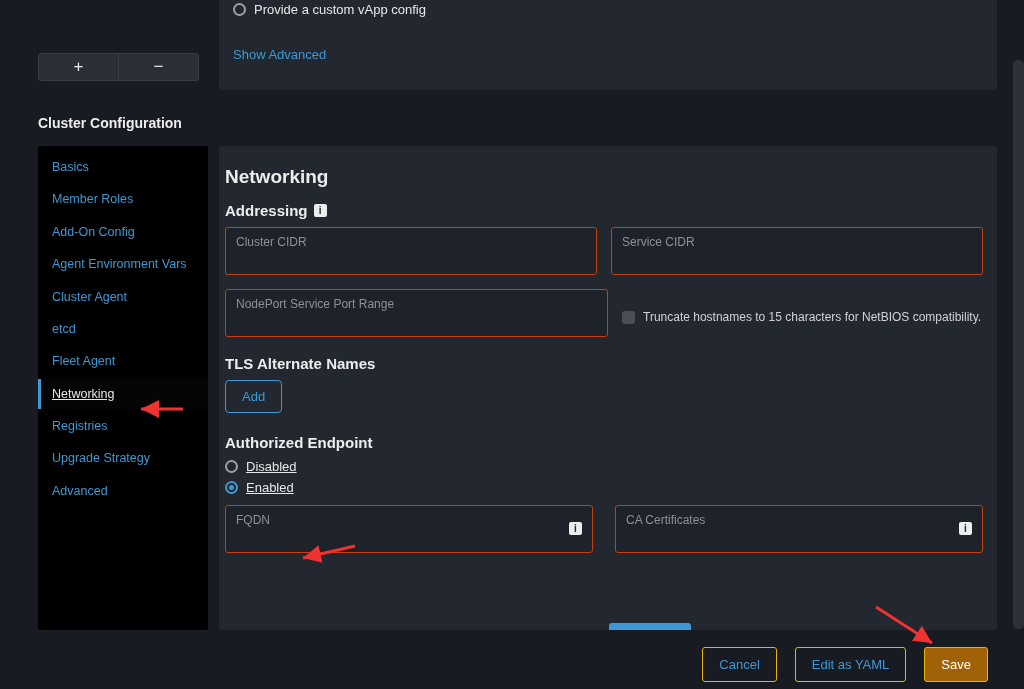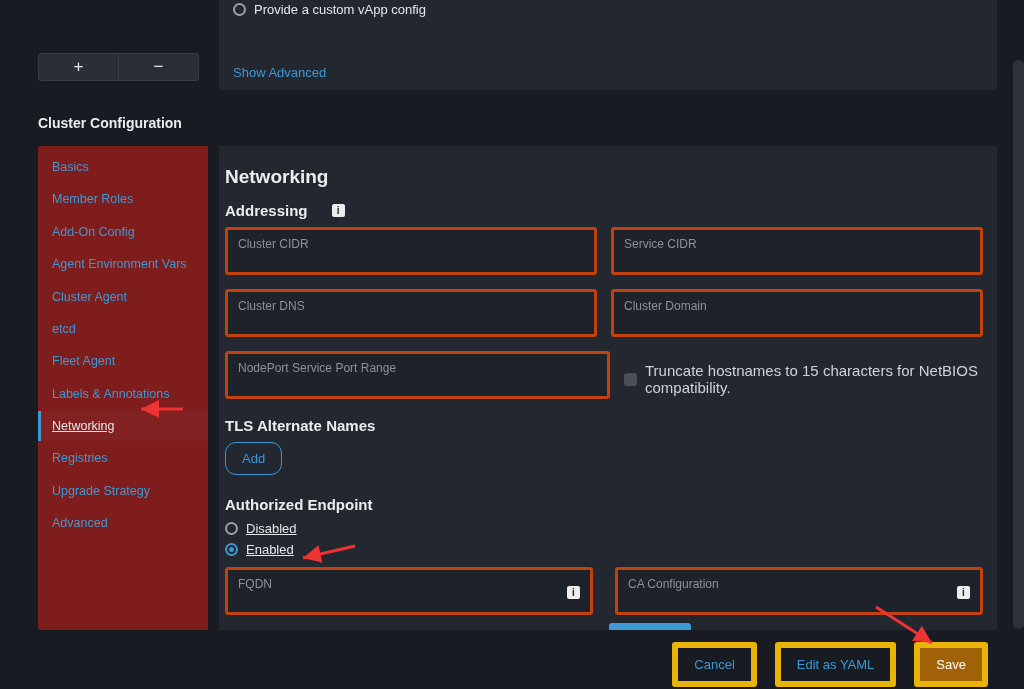--- a/index.html
+++ b/index.html
@@ -29,21 +29,21 @@
   }
   .radio {
     width: 13px; height: 13px; border: 2px solid #9aa0a8; border-radius: 50%;
     display: inline-block; position: relative; flex-shrink: 0;
   }
   .radio.filled { border-color: #3d98d3; }
   .radio.filled::after {
     content: ""; position: absolute; inset: 2px; border-radius: 50%; background: #3d98d3;
   }
   .show-advanced {
-    color: #3d98d3; font-size: 13px; margin-top: 48px; display: inline-block; cursor: pointer;
+    color: #3d98d3; font-size: 13px; margin-top: 30px; display: inline-block; cursor: pointer;
   }
 
   
   .pm-panel {
     position: absolute;
     left: 38px; top: 53px;
     width: 161px; height: 28px;
     display: flex;
     background: #2a2e37;
     border: 1px solid #383c45;
@@ -60,21 +60,21 @@
     position: absolute;
     left: 38px; top: 115px;
     font-size: 14px; font-weight: 600; color: #eceded;
   }
 
   
   .sidebar {
     position: absolute;
     left: 38px; top: 146px;
     width: 170px; height: 484px;
-    background: #7f1d1d;
+    background: #000000;
     border-radius: 3px 0 0 3px;
     padding-top: 6px;
   }
   .side-item {
     display: block;
     padding: 8px 14px;
     color: #3d98d3;
     font-size: 12.5px;
     cursor: pointer;
     line-height: 1.15;
@@ -96,58 +96,58 @@
     background: #232730;
     border-radius: 0 3px 3px 0;
     padding: 20px 14px 0 6px;
     overflow: hidden;
   }
   .panel-title {
     font-size: 19px; font-weight: 600; color: #eceded; margin-bottom: 14px;
   }
   .sub-title {
     font-size: 15px; font-weight: 600; color: #eceded; margin-bottom: 8px;
-    display: flex; align-items: center; gap: 24px;
+    display: flex; align-items: center; gap: 6px;
   }
   .sub-title-tls { margin-top: 18px; }
   .sub-title-auth { margin-top: 21px; }
   .info-badge {
     display: inline-flex; width: 13px; height: 13px; background: #eceded; color: #232730;
     border-radius: 2px; font-size: 10px; font-weight: 900; align-items: center; justify-content: center;
   }
 
   .row2 {
     display: flex; gap: 14px; margin-bottom: 14px;
   }
   .field {
     flex: 1;
     background: #1e222a;
-    border: 3px solid #c2410c;
+    border: 1px solid #c2410c;
     border-radius: 3px;
     min-height: 48px;
     padding: 7px 10px 8px 10px;
     position: relative;
   }
   .field-label {
     color: #8c9199; font-size: 12px;
   }
   .field .info-badge.right { position: absolute; right: 10px; top: 16px; }
 
   .checkbox-row {
     flex: 1; display: flex; align-items: center; gap: 8px;
-    color: #d0d2d4; font-size: 15px;
+    color: #d0d2d4; font-size: 12px;
     padding-top: 8px;
   }
   .checkbox {
     width: 13px; height: 13px; background: #4a4f58; border-radius: 3px; flex-shrink: 0;
   }
 
   .add-btn {
     border: 1px solid #3d98d3; color: #3d98d3; background: transparent;
-    padding: 8px 16px; font-size: 13px; border-radius: 11px; cursor: pointer;
+    padding: 8px 16px; font-size: 13px; border-radius: 4px; cursor: pointer;
   }
 
   .radiolist { margin-top: 6px; }
   .radiolist .radio-row { margin-bottom: 6px; text-decoration: underline; }
 
   .auth-fields {
     display: flex; gap: 22px; margin-top: 10px;
   }
 
   
@@ -159,21 +159,21 @@
   
   .footer {
     position: absolute;
     left: 0; top: 640px;
     width: 1012px; height: 49px;
     display: flex; justify-content: flex-end; align-items: center;
     gap: 18px;
     padding-right: 24px;
   }
   .btn {
-    border: 6px solid #eab308; color: #3d98d3; background: transparent;
+    border: 1px solid #eab308; color: #3d98d3; background: transparent;
     padding: 9px 16px; font-size: 13px; border-radius: 3px; cursor: pointer;
     min-width: 70px; text-align: center;
   }
   .btn.primary { background: #a16207; color: #fff; min-width: 58px; }
 
   
   .scroll-stub {
     position: absolute; right: 0; top: 60px; width: 11px; height: 569px;
     background: #2d313a; border-radius: 5px;
   }
@@ -207,21 +207,20 @@
 <h2 class="sect-title">Cluster Configuration</h2>
 
 <nav class="sidebar">
   <a class="side-item">Basics</a>
   <a class="side-item">Member Roles</a>
   <a class="side-item">Add-On Config</a>
   <a class="side-item">Agent Environment Vars</a>
   <a class="side-item">Cluster Agent</a>
   <a class="side-item">etcd</a>
   <a class="side-item">Fleet Agent</a>
-  <a class="side-item">Labels &amp; Annotations</a>
   <a class="side-item active">Networking</a>
   <a class="side-item">Registries</a>
   <a class="side-item">Upgrade Strategy</a>
   <a class="side-item">Advanced</a>
 </nav>
 
 <section class="main">
   <div class="panel-title">Networking</div>
 
   <div class="sub-title">
@@ -231,28 +230,20 @@
 
   <div class="row2">
     <div class="field">
       <div class="field-label">Cluster CIDR</div>
     </div>
     <div class="field">
       <div class="field-label">Service CIDR</div>
     </div>
   </div>
 
-  <div class="row2">
-    <div class="field">
-      <div class="field-label">Cluster DNS</div>
-    </div>
-    <div class="field">
-      <div class="field-label">Cluster Domain</div>
-    </div>
-  </div>
 
   <div class="row2">
     <div class="field">
       <div class="field-label">NodePort Service Port Range</div>
     </div>
     <div class="checkbox-row">
       <span class="checkbox"></span>
       <span>Truncate hostnames to 15 characters for NetBIOS compatibility.</span>
     </div>
   </div>
@@ -271,21 +262,21 @@
       <span>Enabled</span>
     </div>
   </div>
 
   <div class="auth-fields">
     <div class="field">
       <div class="field-label">FQDN</div>
       <span class="info-badge right">i</span>
     </div>
     <div class="field">
-      <div class="field-label">CA Configuration</div>
+      <div class="field-label">CA Certificates</div>
       <span class="info-badge right">i</span>
     </div>
   </div>
 </section>
 
 <div class="blue-stub"></div>
 
 <div class="footer">
   <button class="btn">Cancel</button>
   <button class="btn">Edit as YAML</button>

